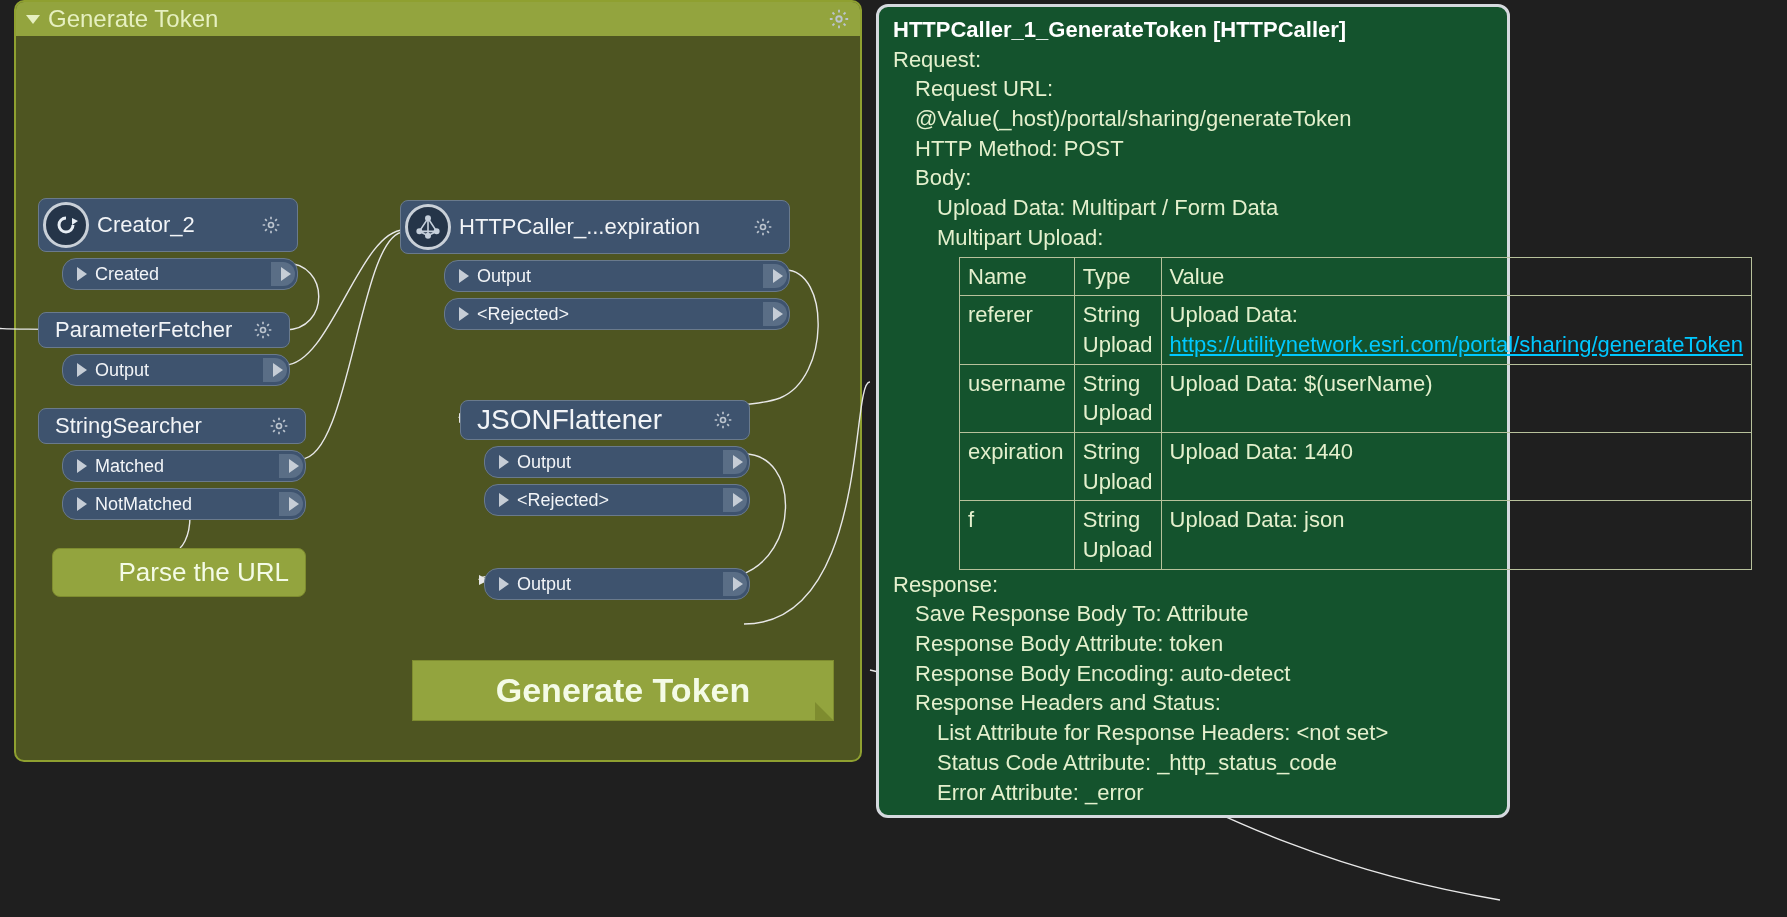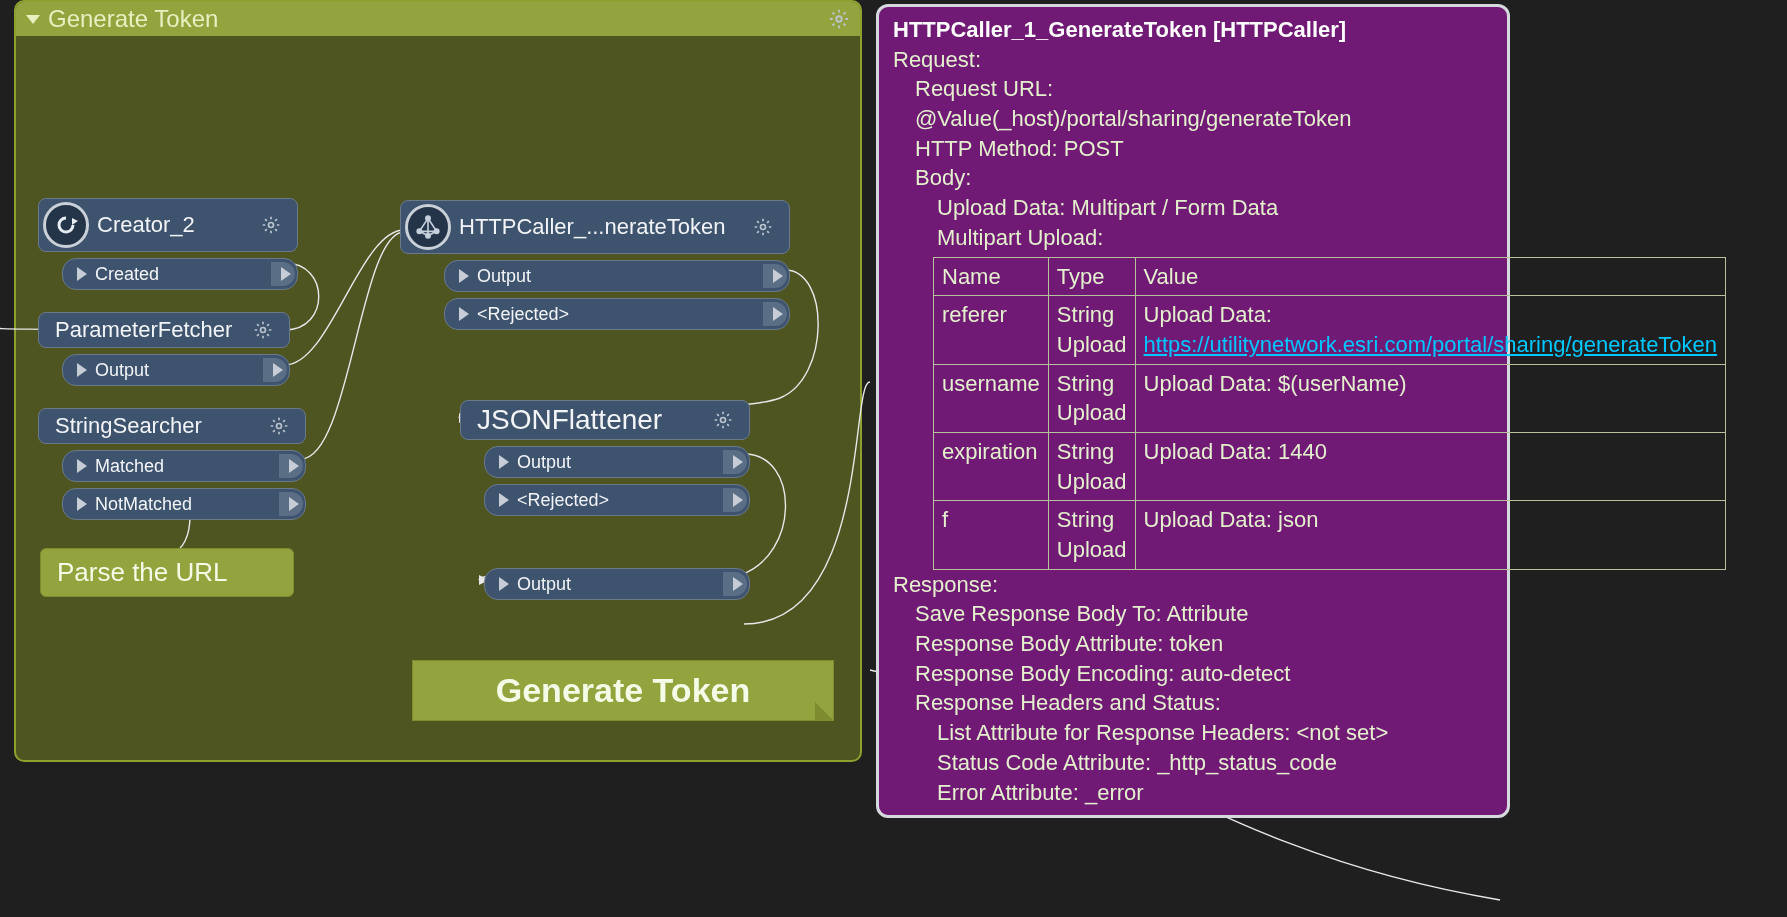--- a/index.html
+++ b/index.html
@@ -41,35 +41,35 @@
     border-right: 7px solid transparent;
     border-top: 9px solid #e6f0c0;
     margin-right: 8px;
   }
   .gear-icon { stroke: #bcc4ce; fill: none; }
   .gear-container { margin-left: auto; display:flex; align-items:center; }
 
   
   .info {
     position: absolute;
-    background: #701a75;
+    background: #14532d;
     border: 3px solid #d5d9de;
     border-radius: 12px;
     color: #e4f0cd;
     padding: 8px 14px;
     font-size: 22px;
     line-height: 1.35;
   }
   .info .title { font-weight: bold; color: #ffffff; }
   .info .indent1 { padding-left: 22px; }
   .info .indent2 { padding-left: 44px; }
   .info a { color: #00c8ff; text-decoration: underline; }
   .info table {
     border-collapse: collapse;
-    margin-left: 40px;
+    margin-left: 66px;
     margin-top: 4px;
   }
   .info th, .info td {
     border: 1px solid #b7c19b;
     padding: 4px 8px;
     font-weight: normal;
     text-align: left;
     vertical-align: top;
   }
 
@@ -283,36 +283,36 @@
       </div>
     <div class="port-row">
         <div class="port indent">
       <span class="play"></span>
       <span>NotMatched</span>
       <span class="out-tip"></span>
     </div>
       </div>
   </div>
 
-  <div class="annotation" style="left:40px; top:548px; width:220px; text-align:left;border-radius:6px;">
+  <div class="annotation" style="left:52px; top:548px; width:220px; text-align:right;">
     <span>Parse the URL</span>
   </div>
 
   <div class="node" style="left:400px; top:200px; width:390px;">
     <div class="header">
       <span class="net-badge">
         <svg width="26" height="26" viewBox="0 0 24 24" stroke="#c6d0dc" fill="none" stroke-width="1.5">
           <circle cx="12" cy="4" r="2" fill="#c6d0dc"></circle>
           <circle cx="4" cy="16" r="2" fill="#c6d0dc"></circle>
           <circle cx="20" cy="16" r="2" fill="#c6d0dc"></circle>
           <circle cx="12" cy="20" r="2" fill="#c6d0dc"></circle>
           <path d="M12 4 L4 16 L12 20 L20 16 Z M4 16 L20 16 M12 4 L12 20"></path>
         </svg>
       </span>
-      <span style="font-size:22px;">HTTPCaller_...nerateToken</span>
+      <span style="font-size:22px;">HTTPCaller_...expiration</span>
       <span class="gear-sm">
         <svg width="20" height="20" viewBox="0 0 24 24" class="gear-icon">
             <circle cx="12" cy="12" r="3" stroke-width="2"></circle>
             <path d="M12 2v3M12 19v3M2 12h3M19 12h3M4.9 4.9l2.1 2.1M17 17l2.1 2.1M4.9 19.1L7 17M17 7l2.1-2.1" stroke-width="2"></path>
           </svg>
       </span>
     </div>
     <div class="port-row">
         <div class="port" style="margin-left:44px;">
       <span class="play"></span>

